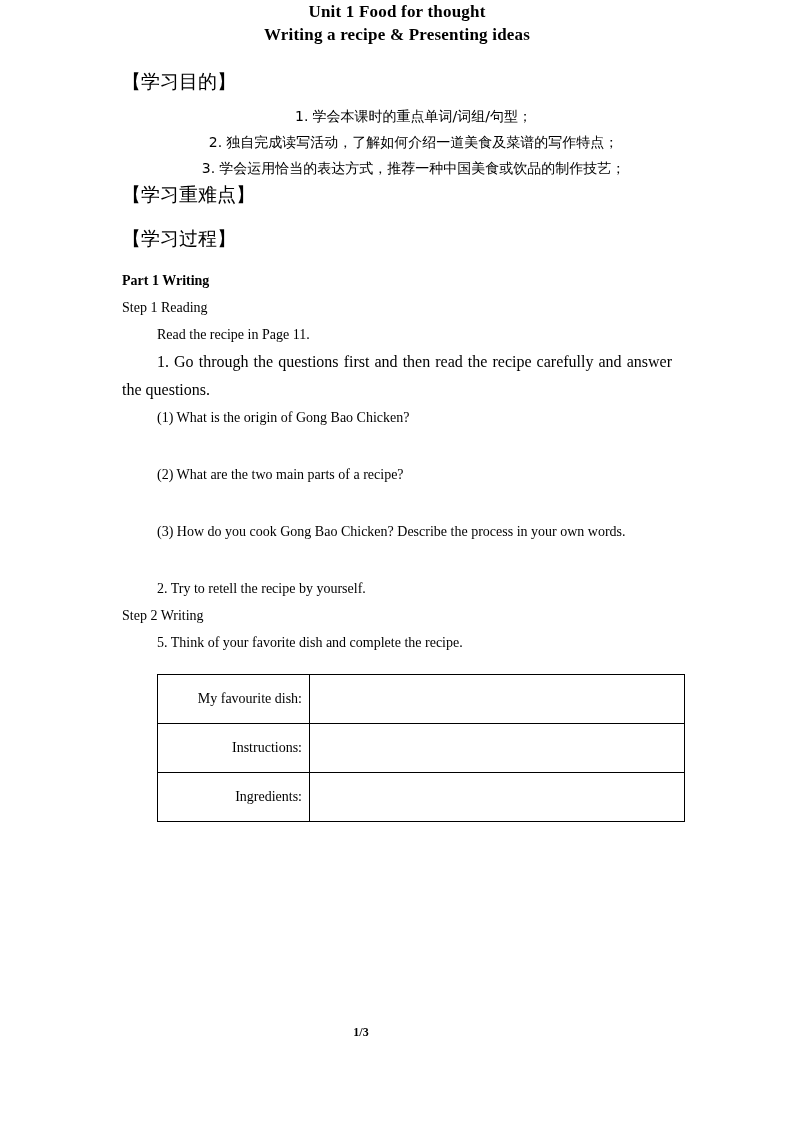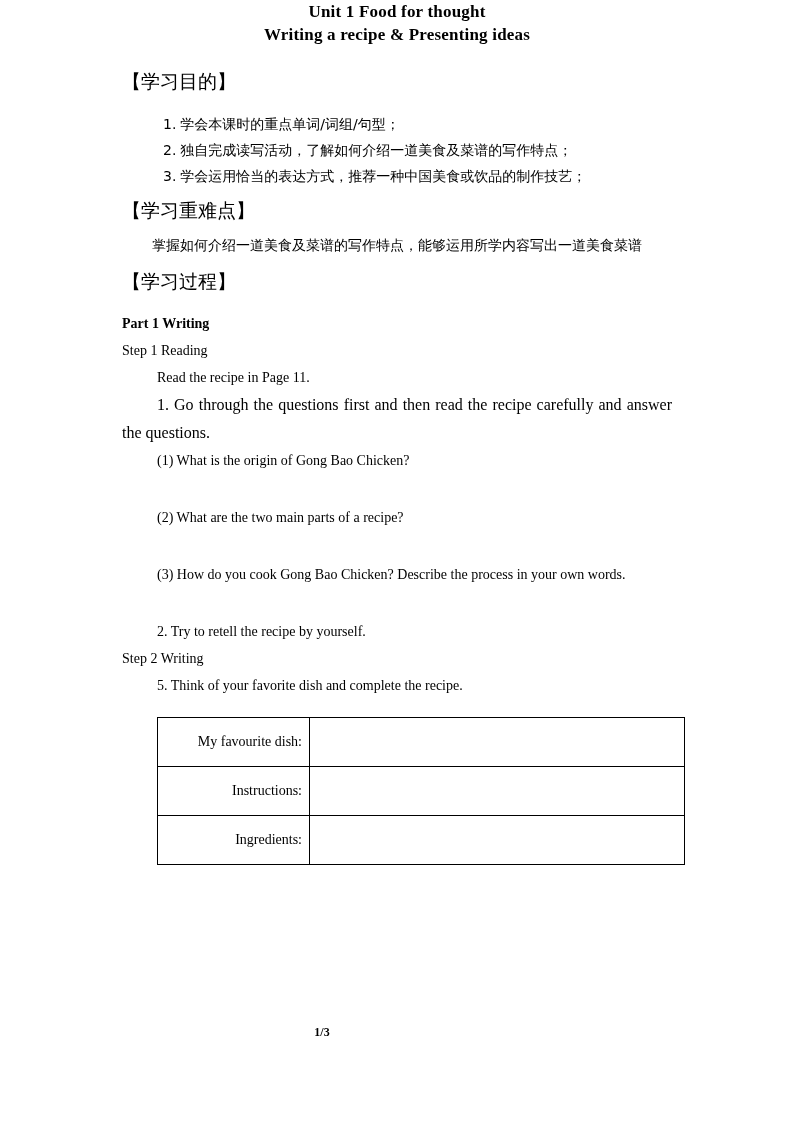--- a/index.html
+++ b/index.html
@@ -40,22 +40,23 @@
     font-size: 19px;
     line-height: 26px;
     font-weight: normal;
     font-family: "DejaVu Sans", "Liberation Sans", sans-serif;
     white-space: nowrap;
   }
 
   
   .obj-list {
     list-style: none;
-    margin: 8px;
+    margin: 0;
     padding: 0;
+    text-align: center;
   }
   .obj-list li {
     font-family: "DejaVu Sans", "Liberation Sans", sans-serif;
     font-size: 14px;
     line-height: 26px;
     padding-left: 33px;
     white-space: nowrap;
   }
   .obj-list li .num { margin-right: 4px; }
 
@@ -133,20 +134,21 @@
   
   .footer {
     position: absolute;
     left: 0;
     top: 1025px;
     width: 644px;
     text-align: center;
     font-weight: bold;
     font-size: 12px;
     font-family: "Liberation Serif", "DejaVu Serif", serif;
+    padding-left: 39px;
   }
 </style>
 </head>
 <body>
 
 <div class="page">
 
   <div class="content">
 
     <div class="doc-title">
@@ -169,21 +171,20 @@
       </li>
       <li>
         <span class="num">3.</span><span>学会运用恰当的表达方式，推荐一种中国美食或饮品的制作技艺；</span>
       </li>
     </ul>
 
     <div class="sec-head">【学习重难点】</div>
 
     <div class="gap-sm"></div>
 
-    <p class="cn-para">掌握如何介绍一道美食及菜谱的写作特点，能够运用所学内容写出一道美食菜谱</p>
 
     <div class="gap-sm"></div>
 
     <div class="sec-head">【学习过程】</div>
 
     <div class="gap-md"></div>
 
     <div class="en-bold">Part 1 Writing</div>
 
     <div class="en-flush">Step 1 Reading</div>

